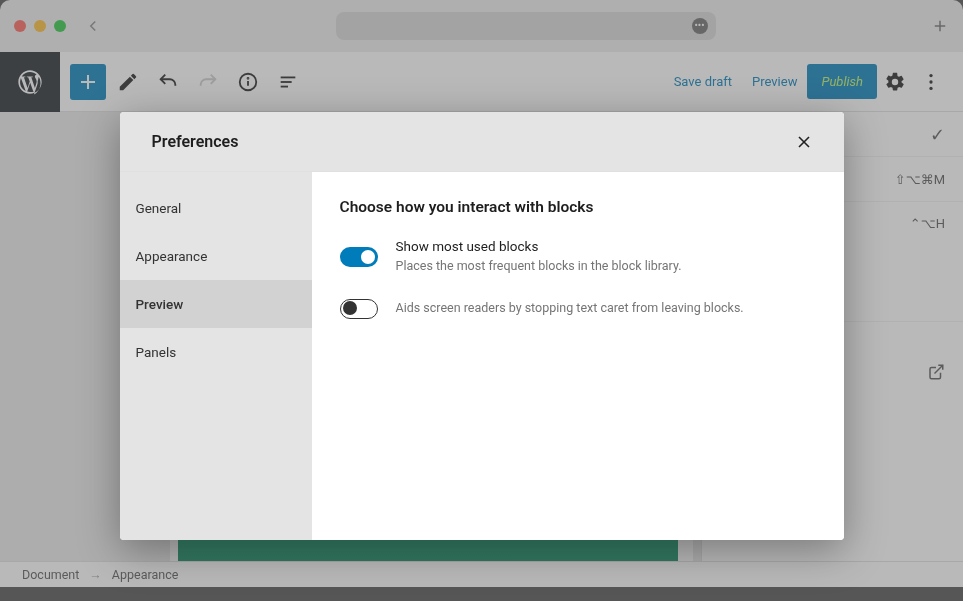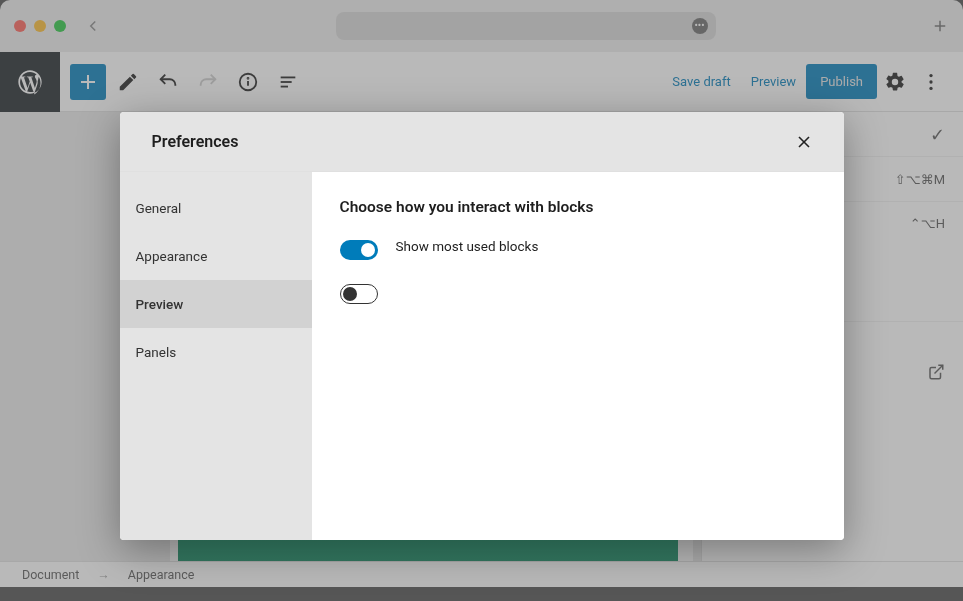--- a/index.html
+++ b/index.html
@@ -105,24 +105,25 @@
     display: flex; align-items: center;
     padding-right: 14px;
   }
   .link-btn {
     color: var(--accent);
     font-size: 13px;
     padding: 8px 10px;
   }
   .publish-btn {
     background: var(--accent);
-    color: #e5e5e5;
+    color: #bef264;
     padding: 10px 14px;
     border-radius: 3px;
     font-size: 13px;
+    font-style: italic;
   }
 
   
   .canvas {
     position: absolute;
     top: 112px; bottom: 14px; left: 0; right: 0;
     background: #eaeaea;
     overflow: hidden;
   }
   .canvas-inner {
@@ -248,21 +249,21 @@
     padding: 26px 28px;
     background: #fff;
   }
   .modal-main h2 {
     font-size: 15.5px;
     font-weight: 600;
     margin: 0 0 22px 0;
   }
   .setting-row {
     display: flex;
-    align-items: flex-start;
+    align-items: center;
     gap: 18px;
     margin-bottom: 22px;
   }
   .toggle {
     width: 38px; height: 20px;
     border-radius: 10px;
     position: relative;
     flex-shrink: 0;
     margin-top: 2px;
   }
@@ -293,21 +294,21 @@
     position: absolute;
     left: 0; right: 0; bottom: 0;
     height: 26px;
     background: #fff;
     border-top: 1px solid #e0e0e0;
     display: flex;
     align-items: center;
     padding: 0 22px;
     font-size: 12.5px;
     color: #555;
-    gap: 18px;
+    gap: 10px;
   }
   .breadcrumb .sep { color: #999; }
 
   svg { display: block; }
 </style>
 </head>
 <body>
 
 <div class="browser-bar">
   <div class="traffic-lights">
@@ -459,26 +460,28 @@
     </div>
     <div class="modal-main">
       <h2>Choose how you interact with blocks</h2>
 
       <div class="setting-row">
         <div class="toggle on">
           <div class="knob"></div>
         </div>
         <div class="setting-text">
           <div class="label">Show most used blocks</div>
+          <div class="desc">Places the most frequent blocks in the block library.</div>
         </div>
       </div>
 
       <div class="setting-row">
         <div class="toggle off">
           <div class="knob"></div>
         </div>
         <div class="setting-text">
+          <div class="desc">Aids screen readers by stopping text caret from leaving blocks.</div>
         </div>
       </div>
 
     </div>
   </div>
 </div>
 
 </body></html>

